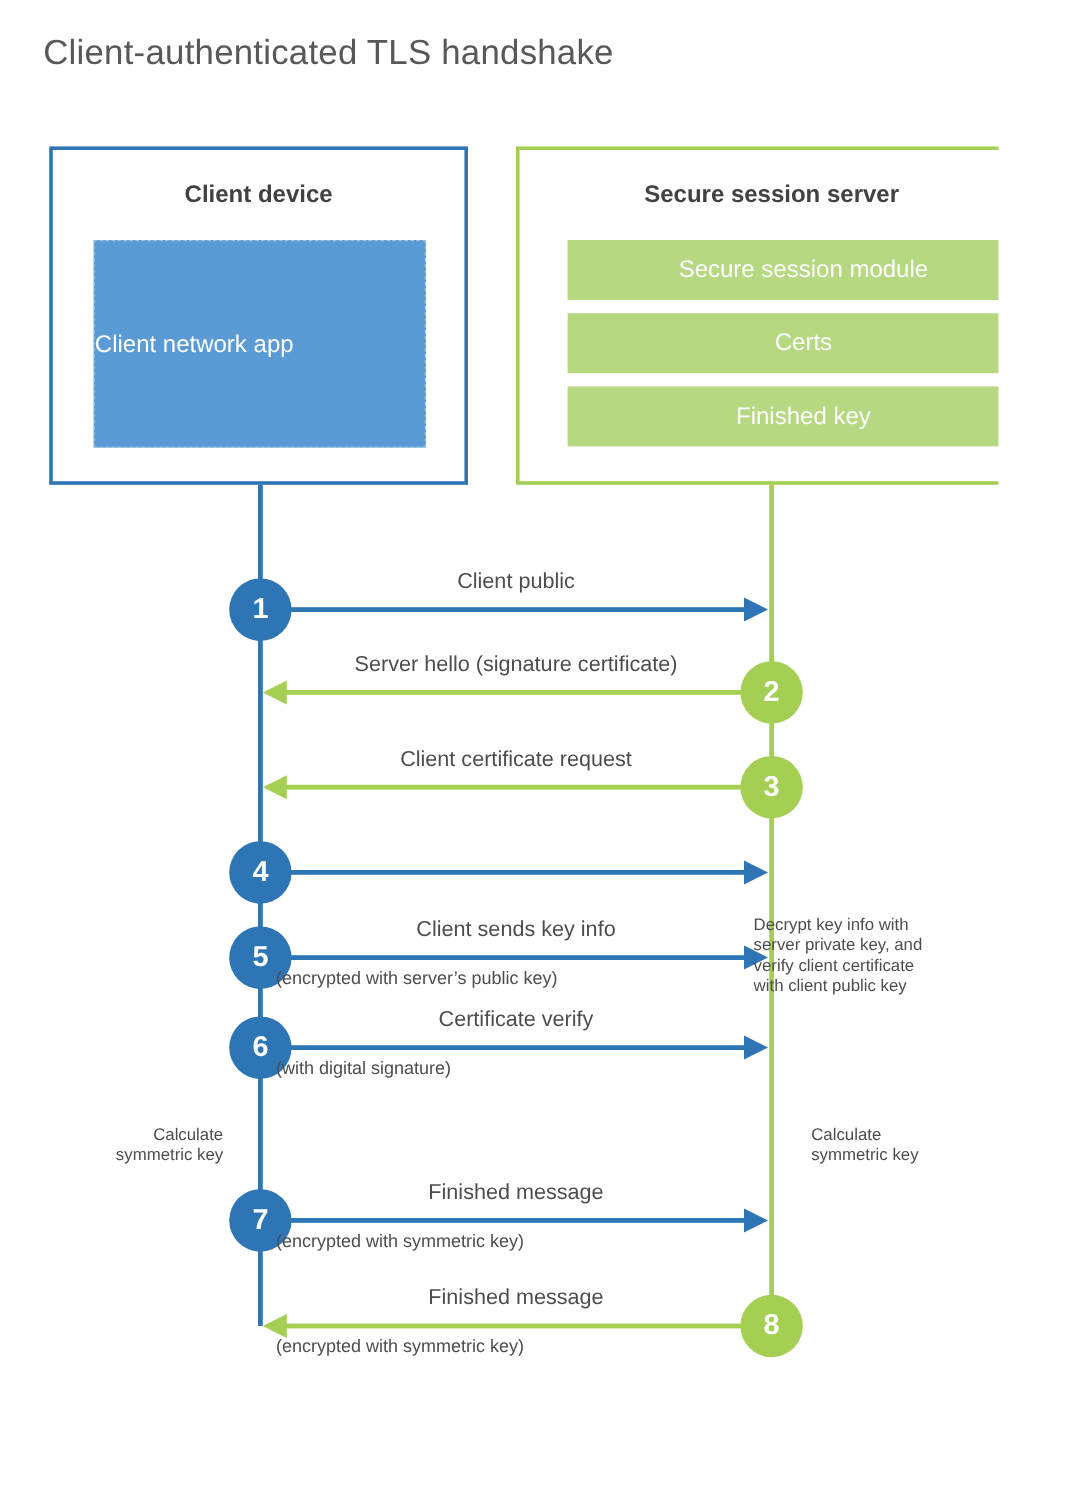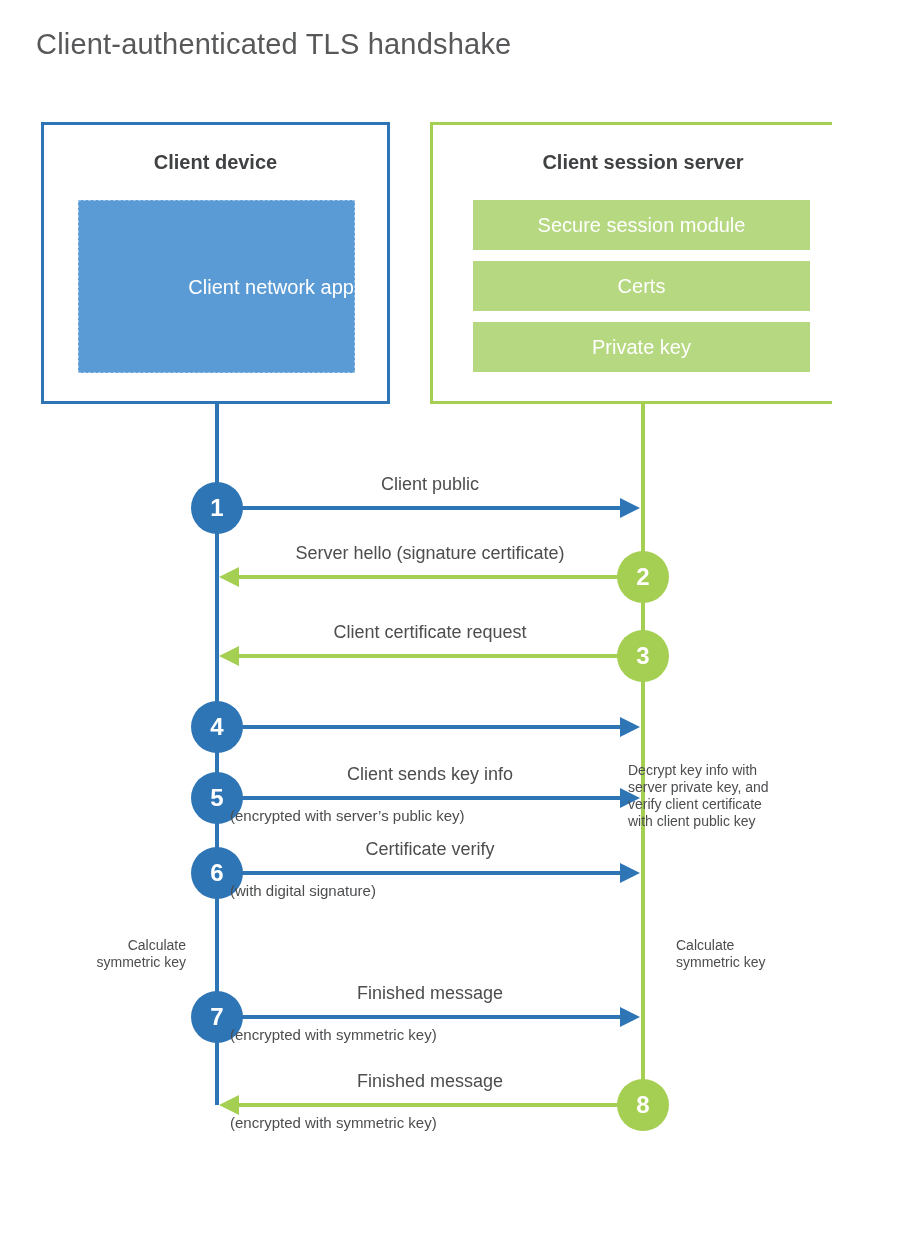--- a/index.html
+++ b/index.html
@@ -15,28 +15,28 @@
   .actor{position:absolute;top:122px;background:#fff;box-sizing:border-box;}
   .actor.client{left:41px;width:349px;height:282px;border:3px solid #2e75b6;}
   .actor.server{left:430px;width:426px;height:282px;border:3px solid #a4cf52;}
   .actor-title{
     position:absolute;left:0;right:0;top:26px;text-align:center;
     font-size:20px;font-weight:bold;color:#3f4142;
   }
   .app-box{
     position:absolute;left:78px;top:200px;width:277px;height:173px;
     background:#5b9bd5;border:1px dashed #9ec5e8;box-sizing:border-box;
-    display:flex;align-items:center;justify-content:flex-end;text-align:center;
+    display:flex;align-items:center;justify-content:flex-start;text-align:center;
     color:#ffffff;font-size:20px;line-height:1.5;
   }
   .app-box span{display:block;max-width:190px;}
   .bar{
     position:absolute;left:473px;width:337px;height:50px;background:#b5d880;
     display:flex;align-items:center;justify-content:center;
-    color:#ffffff;font-size:20px;
+    color:#ffffff;font-size:20px;padding-left:28px;
   }
   
   .lifeline{position:absolute;top:404px;width:4px;height:701px;}
   .lifeline.blue{left:215px;background:#2e75b6;}
   .lifeline.green{left:641px;background:#a4cf52;}
   
   .badge{
     position:absolute;width:52px;height:52px;border-radius:50%;
     display:flex;align-items:center;justify-content:center;
     color:#ffffff;font-size:24px;font-weight:bold;
@@ -72,25 +72,25 @@
   <div class="title">Client-authenticated TLS handshake</div>
 
   <div class="actor client">
     <div class="actor-title">Client device</div>
   </div>
   <div class="app-box">
     <span>Client network app</span>
   </div>
 
   <div class="actor server">
-    <div class="actor-title">Client session server</div>
+    <div class="actor-title">Secure session server</div>
   </div>
   <div class="bar" style="top:200px">Secure session module</div>
   <div class="bar" style="top:261px">Certs</div>
-  <div class="bar" style="top:322px">Private key</div>
+  <div class="bar" style="top:322px">Finished key</div>
 
   <div class="lifeline blue"></div>
   <div class="lifeline green"></div>
 
   <div class="msg" style="top:474px">Client public</div>
   <div class="shaft blue" style="top:506px"></div>
   <div class="head right" style="top:498px"></div>
   <div class="badge blue" style="top:482px">1</div>
 
   <div class="msg" style="top:543px">Server hello (signature certificate)</div>

